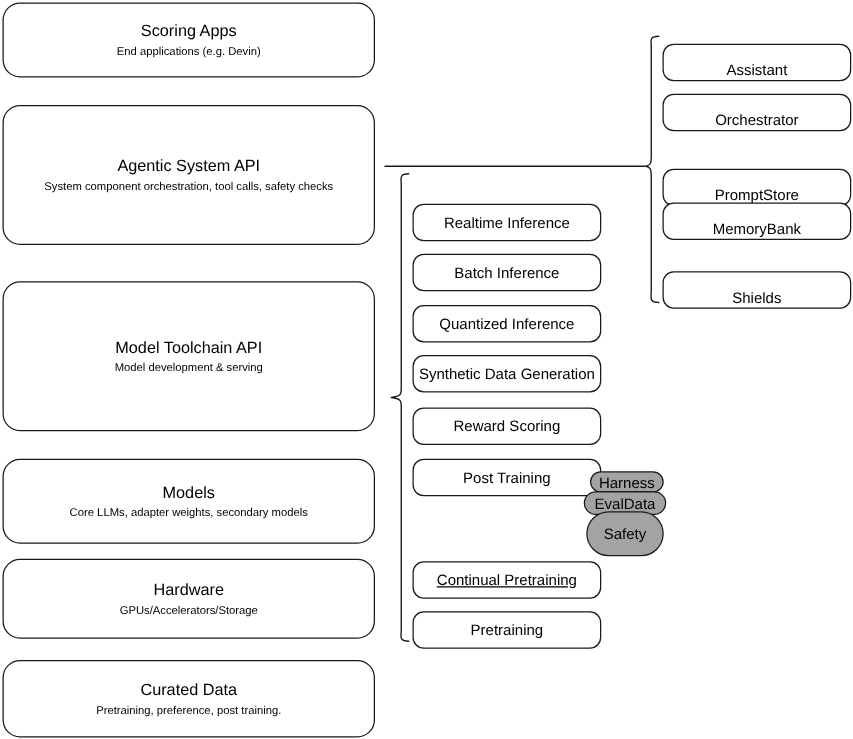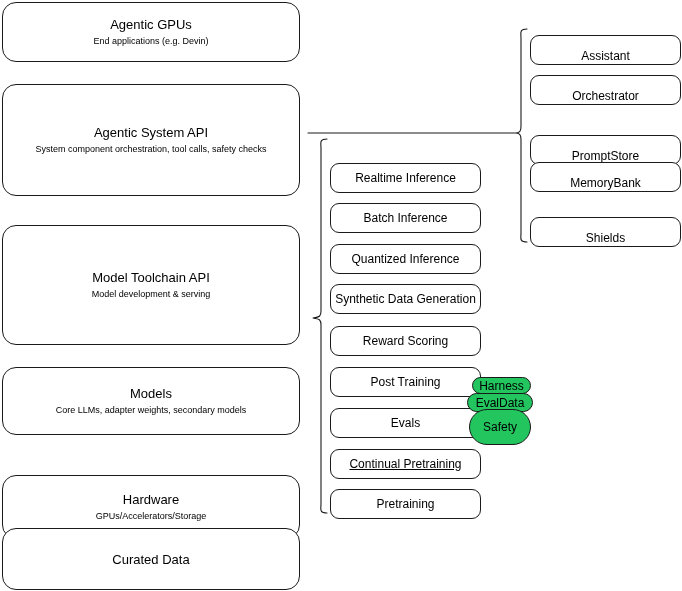--- a/index.html
+++ b/index.html
@@ -73,21 +73,21 @@
     height: 30px;
     border-radius: 9px;
     justify-content: flex-end;
   }
   .comp .title { font-size: 12px; line-height: 15px; }
 
   
   .pill {
     position: absolute;
     box-sizing: border-box;
-    background: #22c55e;
+    background: #a3a3a3;
     border: 1px solid #1a1a1a;
     border-radius: 999px;
     display: flex;
     align-items: center;
     justify-content: center;
     font-size: 12px;
     line-height: 14px;
     color: #000;
     white-space: nowrap;
   }
@@ -127,46 +127,47 @@
     <path d="M 327 139
              C 319 139, 321 143, 321 148
              L 321 311
              C 321 316, 320 317, 313 318
              C 320 319, 321 320, 321 325
              L 321 504
              C 321 509, 319 513, 327 513"></path>
   </svg>
 
   <div class="box layer" style="top:2px; height:60px;">
-    <div class="title">Agentic GPUs</div>
+    <div class="title">Scoring Apps</div>
     <div class="subtitle">End applications (e.g. Devin)</div>
   </div>
 
   <div class="box layer" style="top:84px; height:112px;">
     <div class="title">Agentic System API</div>
     <div class="subtitle">System component orchestration, tool calls, safety checks</div>
   </div>
 
   <div class="box layer" style="top:225px; height:120px;">
     <div class="title">Model Toolchain API</div>
     <div class="subtitle">Model development &amp; serving</div>
   </div>
 
   <div class="box layer" style="top:367px; height:68px;">
     <div class="title">Models</div>
     <div class="subtitle">Core LLMs, adapter weights, secondary models</div>
   </div>
 
-  <div class="box layer" style="top:447px; height:64px;margin-top:28px;">
+  <div class="box layer" style="top:447px; height:64px;">
     <div class="title">Hardware</div>
     <div class="subtitle">GPUs/Accelerators/Storage</div>
   </div>
 
   <div class="box layer" style="top:528px; height:62px;">
     <div class="title">Curated Data</div>
+    <div class="subtitle">Pretraining, preference, post training.</div>
   </div>
 
   <div class="box comp" style="top:35px;">
     <div class="title">Assistant</div>
   </div>
   <div class="box comp" style="top:75px;">
     <div class="title">Orchestrator</div>
   </div>
   <div class="box comp" style="top:135px;">
     <div class="title">PromptStore</div>
@@ -188,23 +189,20 @@
     <div class="title">Quantized Inference</div>
   </div>
   <div class="box cap" style="top:265px;">
     <div class="title">Synthetic Data Generation</div>
   </div>
   <div class="box cap" style="top:307px;">
     <div class="title">Reward Scoring</div>
   </div>
   <div class="box cap" style="top:348px;">
     <div class="title">Post Training</div>
-  </div>
-  <div class="box cap" style="top:389px;">
-    <div class="title">Evals</div>
   </div>
   <div class="box cap" style="top:430px;text-decoration:underline;">
     <div class="title">Continual Pretraining</div>
   </div>
   <div class="box cap" style="top:470px;">
     <div class="title">Pretraining</div>
   </div>
 
   <div class="pill" style="left:472px; top:377px; width:59px; height:17px; z-index:5;">Harness</div>
   <div class="pill" style="left:467px; top:393px; width:66px; height:19px; z-index:6;">EvalData</div>

